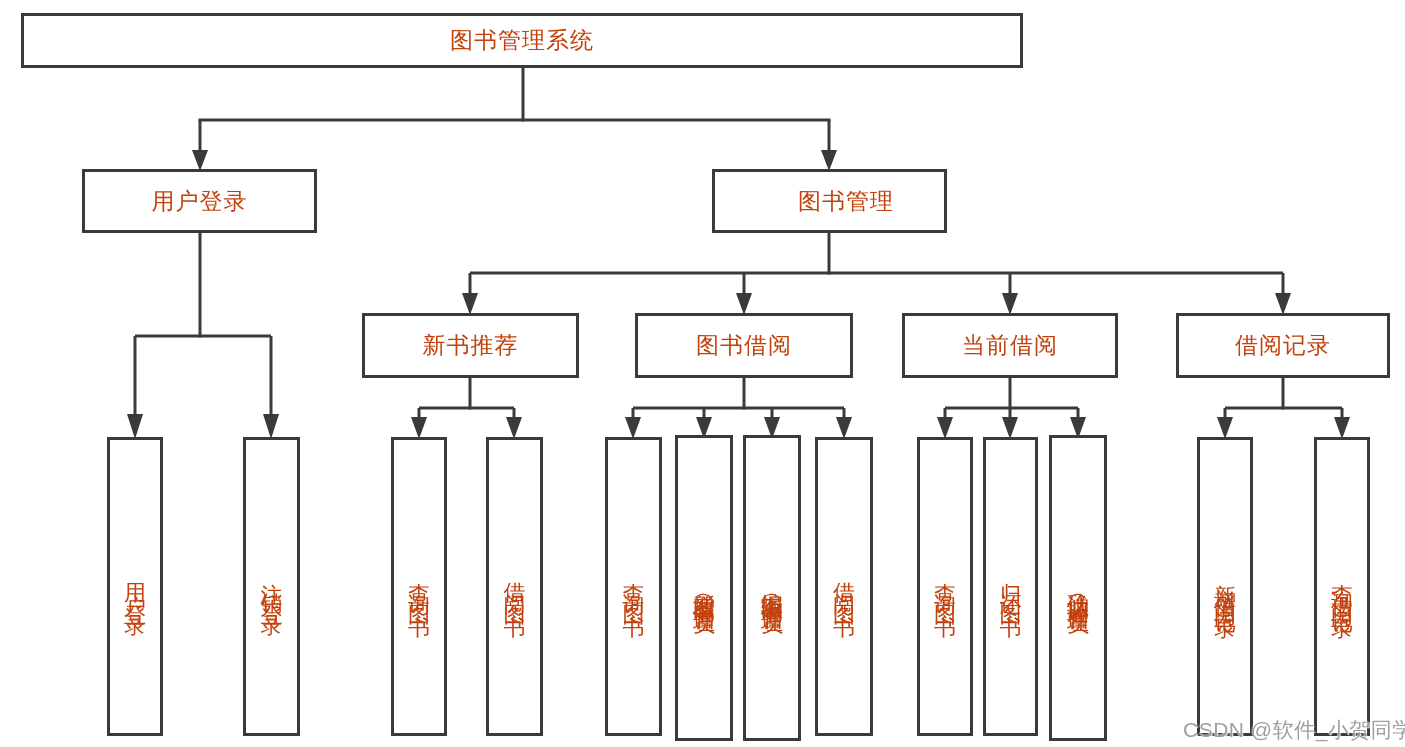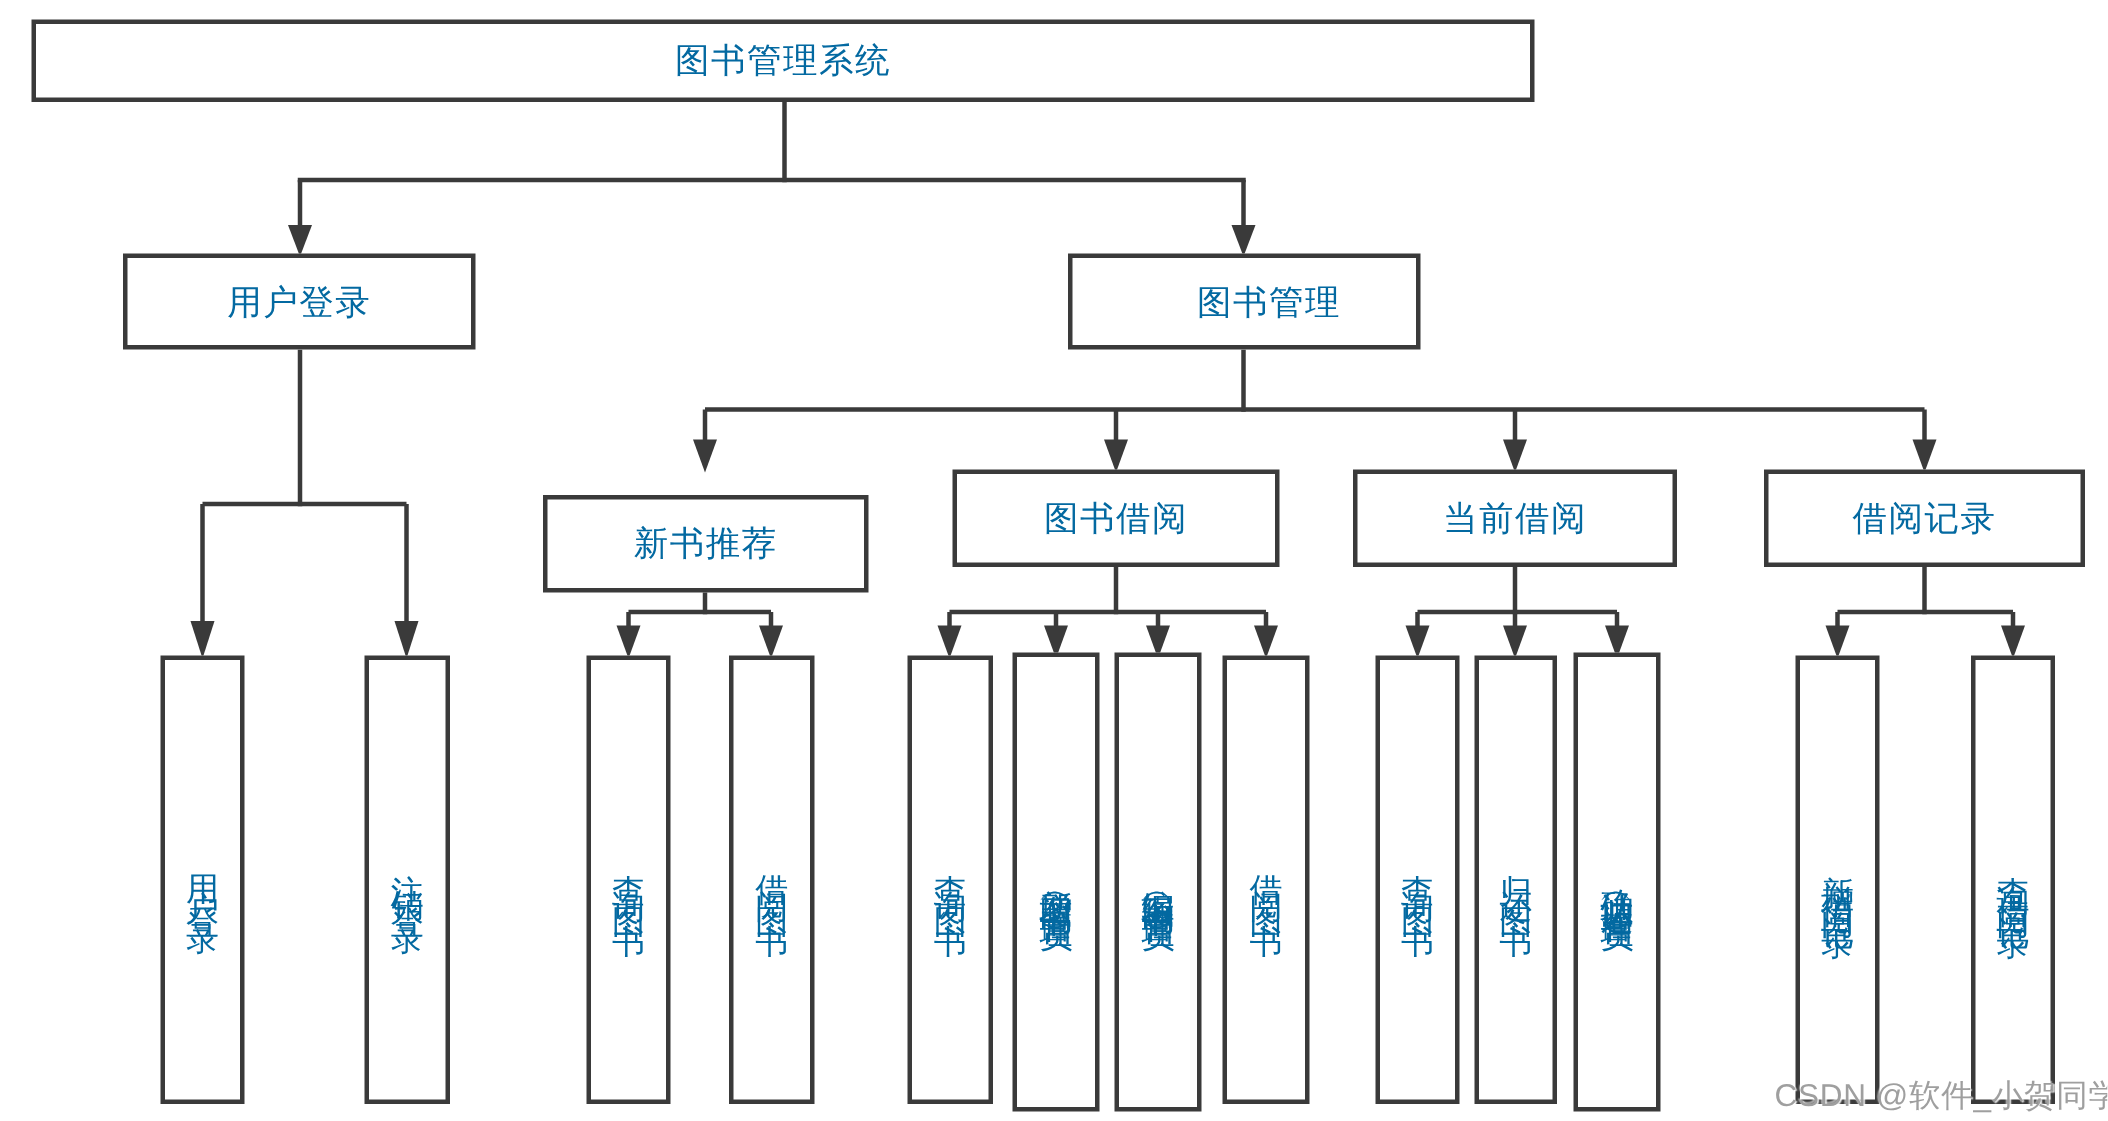--- a/index.html
+++ b/index.html
@@ -24,21 +24,21 @@
     pointer-events: none;
   }
   .node {
     position: absolute;
     box-sizing: border-box;
     border: 3px solid #3a3a3a;
     background: #ffffff;
     display: flex;
     align-items: center;
     justify-content: center;
-    color: #0369a1;
+    color: #c2410c;
     font-size: 23px;
     letter-spacing: 1px;
     z-index: 2;
   }
   .vtext {
     writing-mode: vertical-rl;
     text-orientation: mixed;
     letter-spacing: 11px;
     font-size: 22px;
     line-height: 1;
@@ -135,21 +135,21 @@
     <span>图书管理系统</span>
   </div>
 
   <div class="node" style="left:82px; top:169px; width:235px; height:64px;">
     <span>用户登录</span>
   </div>
   <div class="node" style="left:712px; top:169px; width:235px; height:64px;padding-left:33px;">
     <span>图书管理</span>
   </div>
 
-  <div class="node" style="left:362px; top:330px; width:217px; height:65px;">
+  <div class="node" style="left:362px; top:313px; width:217px; height:65px;">
     <span>新书推荐</span>
   </div>
   <div class="node" style="left:635px; top:313px; width:218px; height:65px;">
     <span>图书借阅</span>
   </div>
   <div class="node" style="left:902px; top:313px; width:216px; height:65px;">
     <span>当前借阅</span>
   </div>
   <div class="node" style="left:1176px; top:313px; width:214px; height:65px;">
     <span>借阅记录</span>

